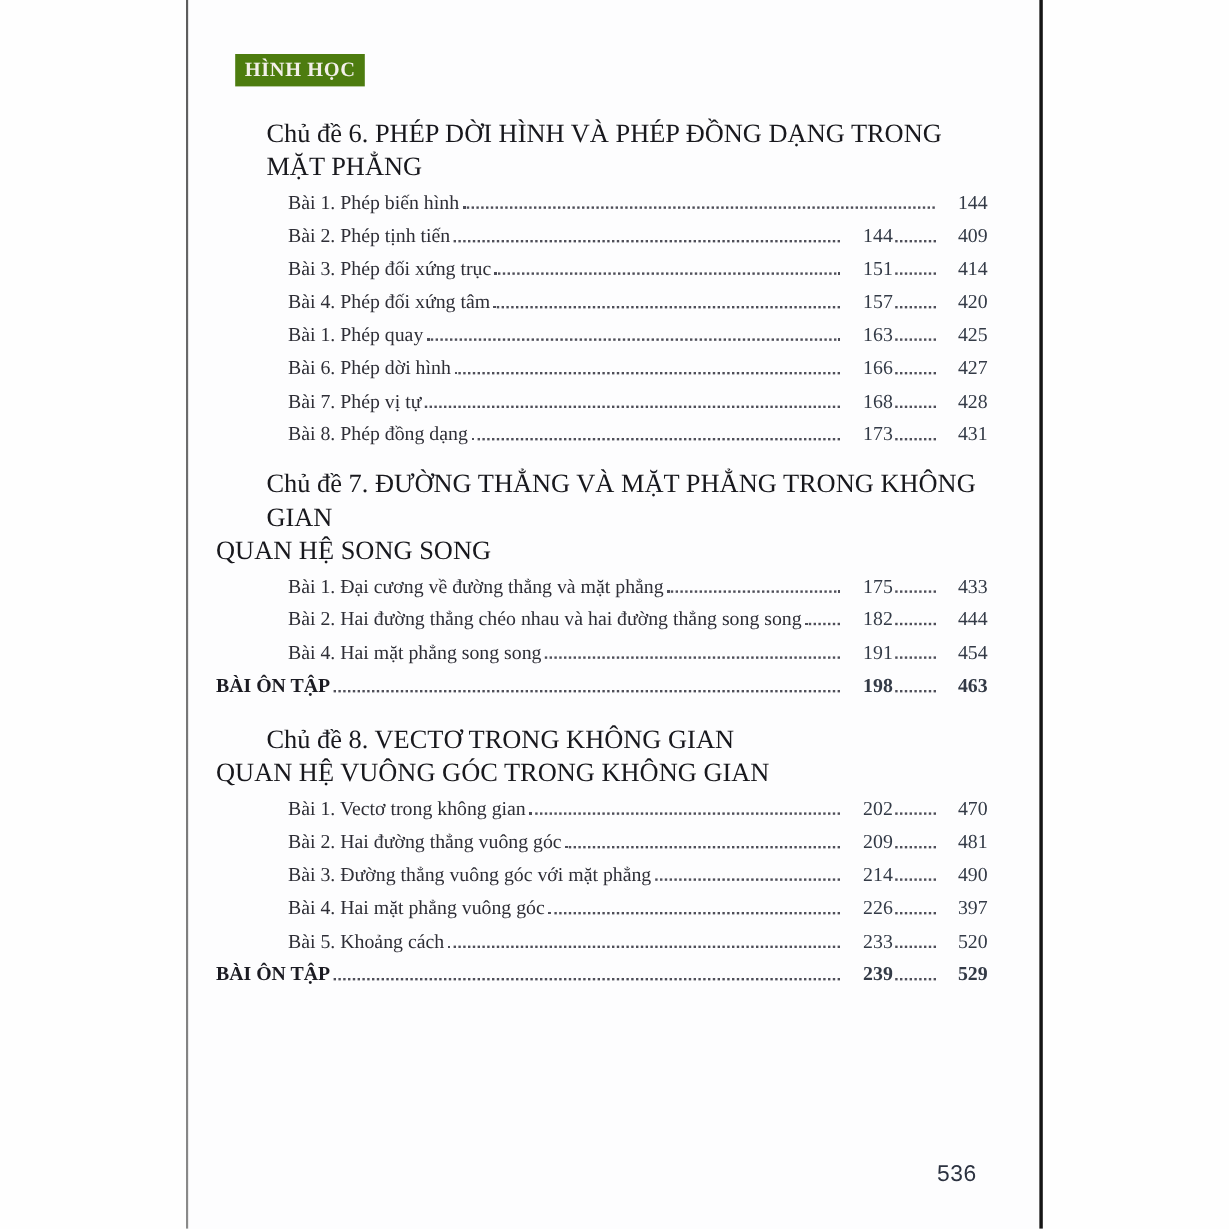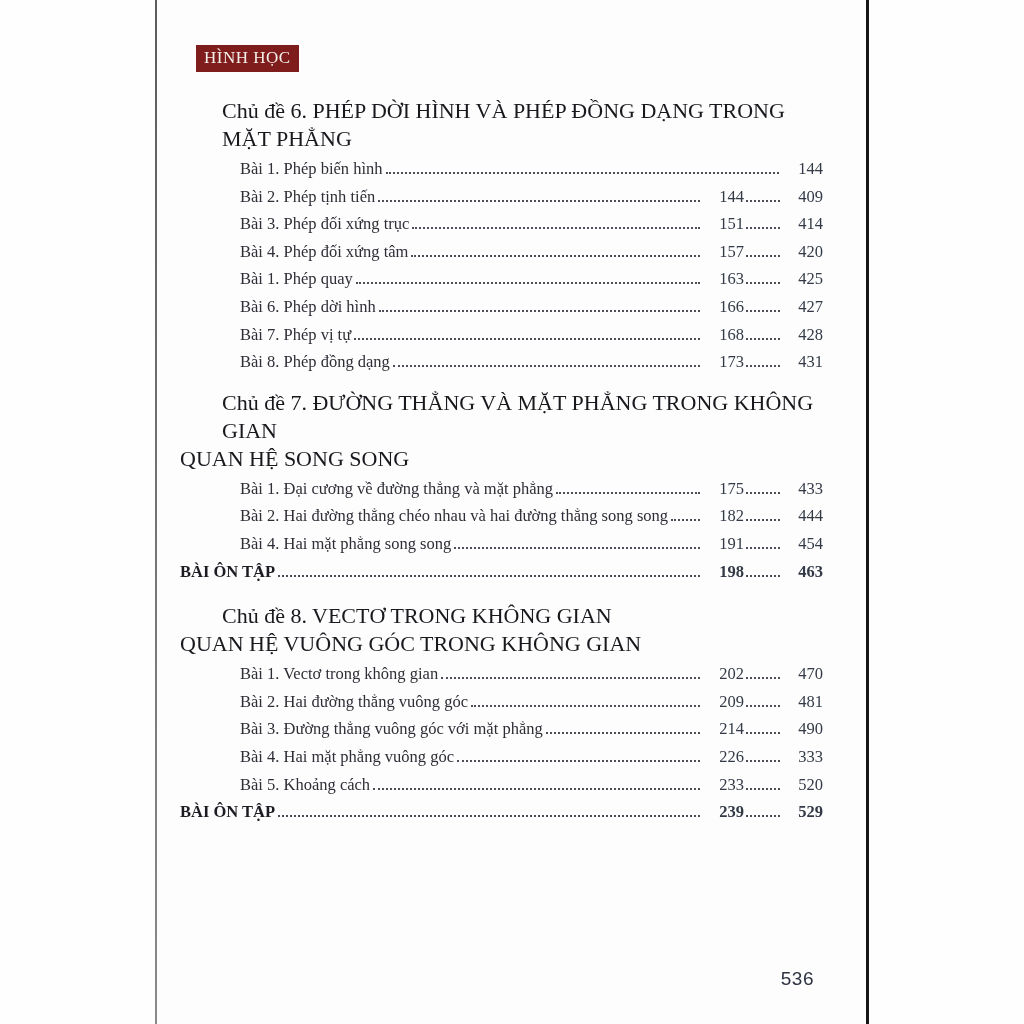--- a/index.html
+++ b/index.html
@@ -12,22 +12,22 @@
   .edge-left{left:155px;background:linear-gradient(#5c5c5c,#8a8a8a);}
   .edge-right{left:866px;width:3px;background:#161616;}
   .page{
     position:absolute;left:157px;top:0;width:709px;height:1024px;
     background:#fdfdfe;box-sizing:border-box;
     padding:45px 43px 0 23px;
     color:#2e2e36;
   }
   .badge{
     display:inline-block;margin-left:16px;
-    background:#7f1d1d;color:#f3f0ea;
-    font-weight:normal;font-size:17px;letter-spacing:0.5px;
+    background:#4d7c0f;color:#f3f0ea;
+    font-weight:bold;font-size:17px;letter-spacing:0.5px;
     padding:3px 8px 4px 8px;
   }
   .section{margin:0;}
   .sec-title{font-weight:normal;color:#18181d;font-size:22px;line-height:28px;}
   .sec-title .line1{margin-left:42px;}
   .sec-title .line2{text-align:left;}
   .toc-row{
     display:flex;align-items:baseline;
     font-size:16.5px;line-height:27.6px;height:27.6px;
     color:#2e2e36;white-space:nowrap;
@@ -181,21 +181,21 @@
               <span class="leader"></span>
               <span class="pcol">214</span>
               <span class="midleader"></span>
               <span class="pcol">490</span>
             </div>
             <div class="toc-row">
               <span class="lbl indent">Bài 4. Hai mặt phẳng vuông góc</span>
               <span class="leader"></span>
               <span class="pcol">226</span>
               <span class="midleader"></span>
-              <span class="pcol">333</span>
+              <span class="pcol">397</span>
             </div>
             <div class="toc-row">
               <span class="lbl indent">Bài 5. Khoảng cách</span>
               <span class="leader"></span>
               <span class="pcol">233</span>
               <span class="midleader"></span>
               <span class="pcol">520</span>
             </div>
             <div class="toc-row review">
               <span class="lbl">BÀI ÔN TẬP</span>

